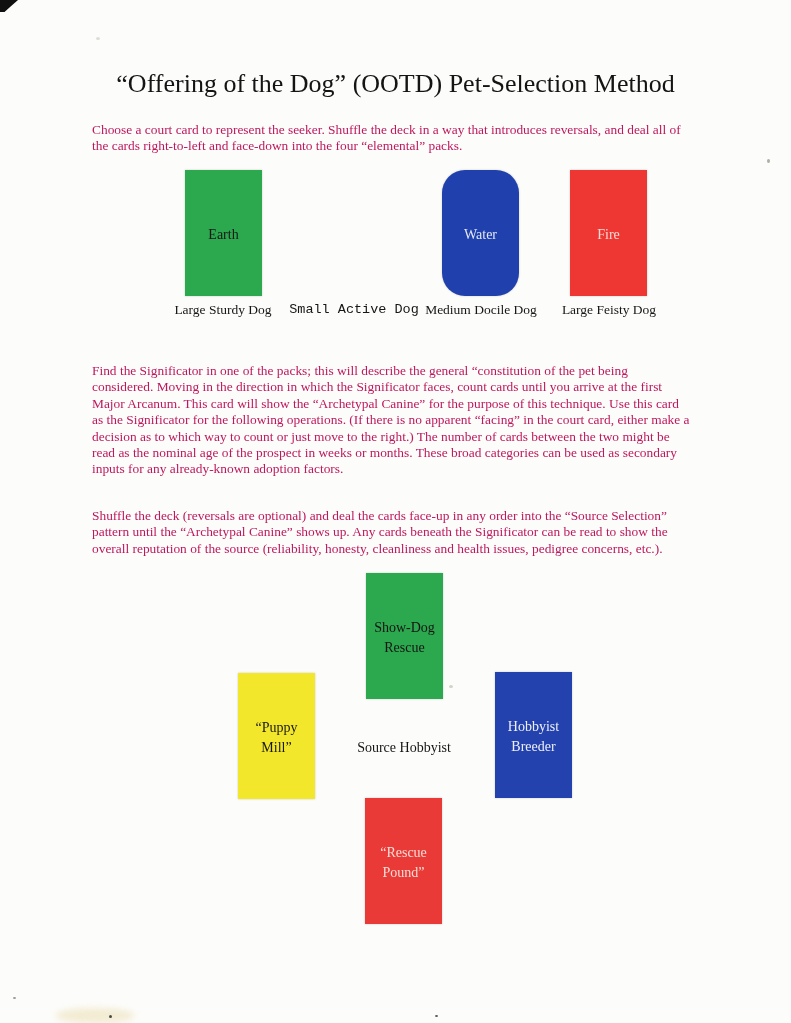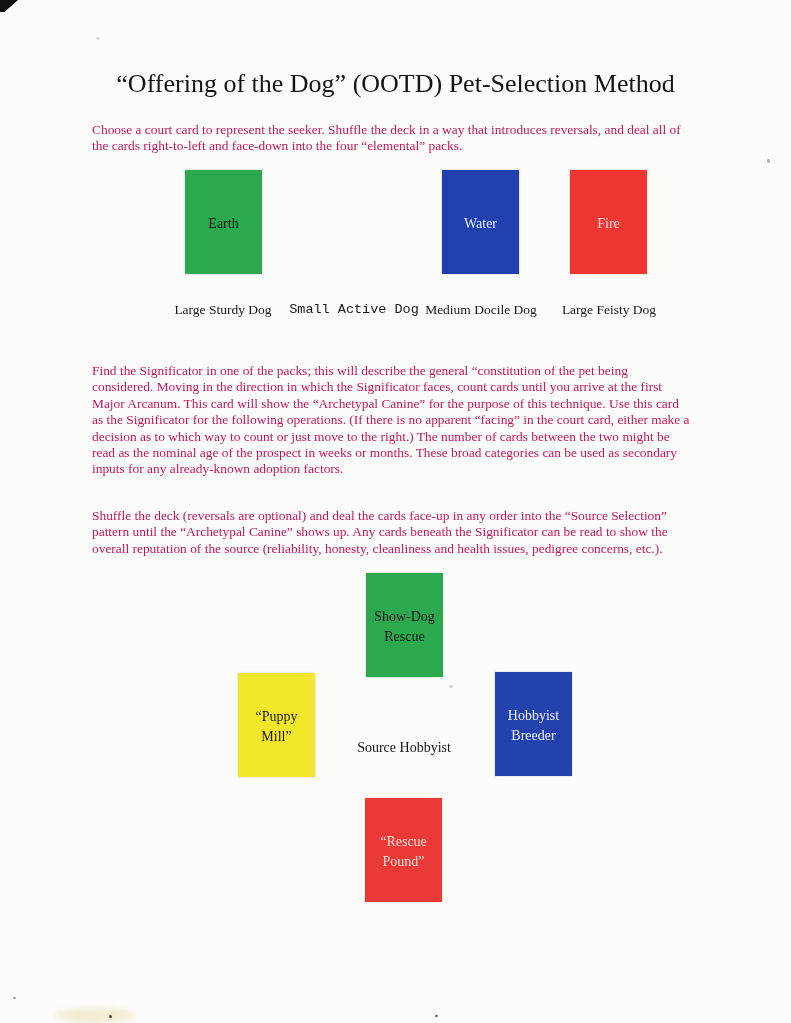--- a/index.html
+++ b/index.html
@@ -21,34 +21,34 @@
   }
   .body{
     position:absolute;left:76px;margin:16px;
     font-size:13.4px;line-height:16.4px;color:#be185d;
     white-space:pre;
   }
   .intro{top:106px;}
   .para2{top:347px;}
   .para3{top:492px;}
   .card{
-    position:absolute;width:77px;height:104px;
+    position:absolute;width:77px;height:126px;
     display:flex;align-items:center;justify-content:center;
     text-align:center;font-size:14px;line-height:20px;
     white-space:pre-line;
     box-shadow:0 0 2px rgba(60,60,60,0.25);
   }
   .card span{display:block;transform:translateY(2px);}
   .caption{
     position:absolute;top:301px;width:170px;
     text-align:center;font-size:13.5px;line-height:17px;color:#161616;
   }
   .cap-0{left:138px;} .cap-1{left:269px;font-family:Liberation Mono, monospace;} .cap-2{left:396px;} .cap-3{left:524px;}
   .el-0{left:185px;top:170px;} .el-1{left:312px;top:170px;}
-  .el-2{left:442px;top:170px;} .el-3{left:570px;top:170px;}
+  .el-2{left:442px;top:170px;border-radius:23px;} .el-3{left:570px;top:170px;}
   .src-0{left:366px;top:573px;} .src-1{left:238px;top:673px;}
   .src-2{left:495px;top:672px;} .src-3{left:365px;top:798px;}
   .source-label{
     position:absolute;left:324px;top:740px;width:160px;
     text-align:center;font-size:14px;color:#161616;
   }
   
   .corner-mark{
     position:absolute;left:0;top:0;width:18px;height:12px;background:#101010;
     clip-path:polygon(0 0,100% 0,62% 50%,25% 100%,0 100%);

